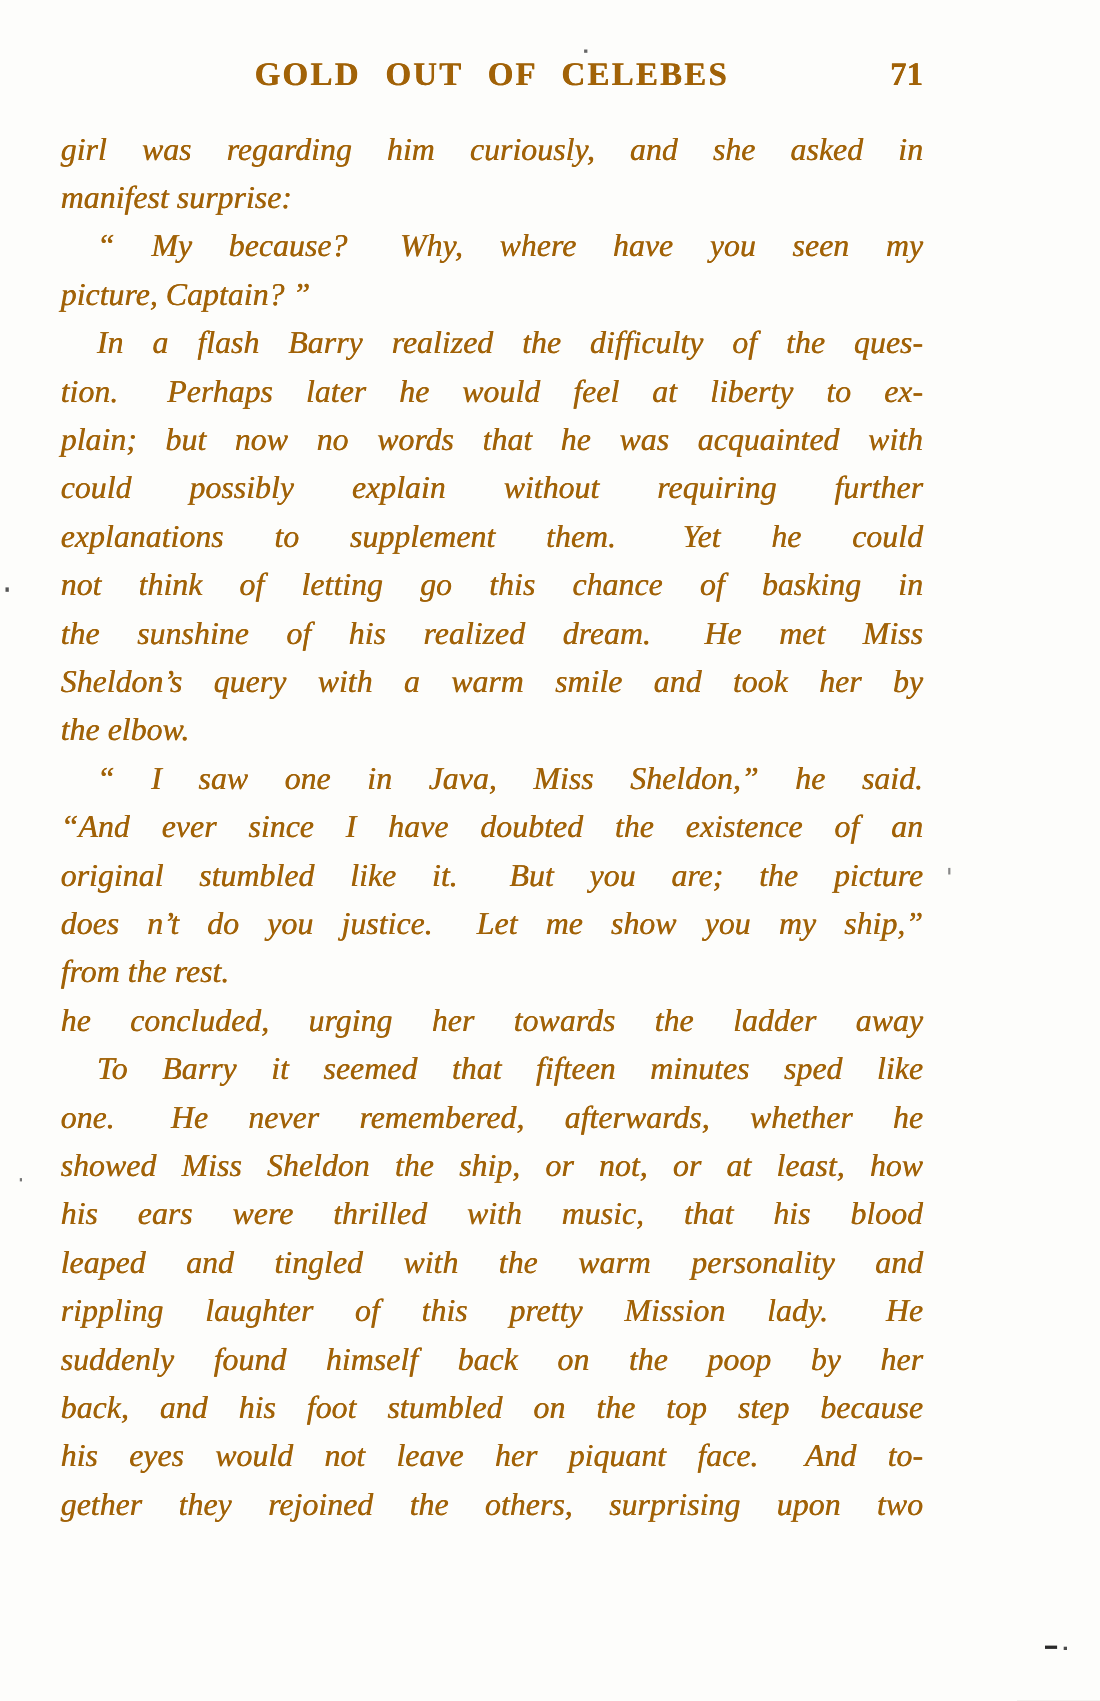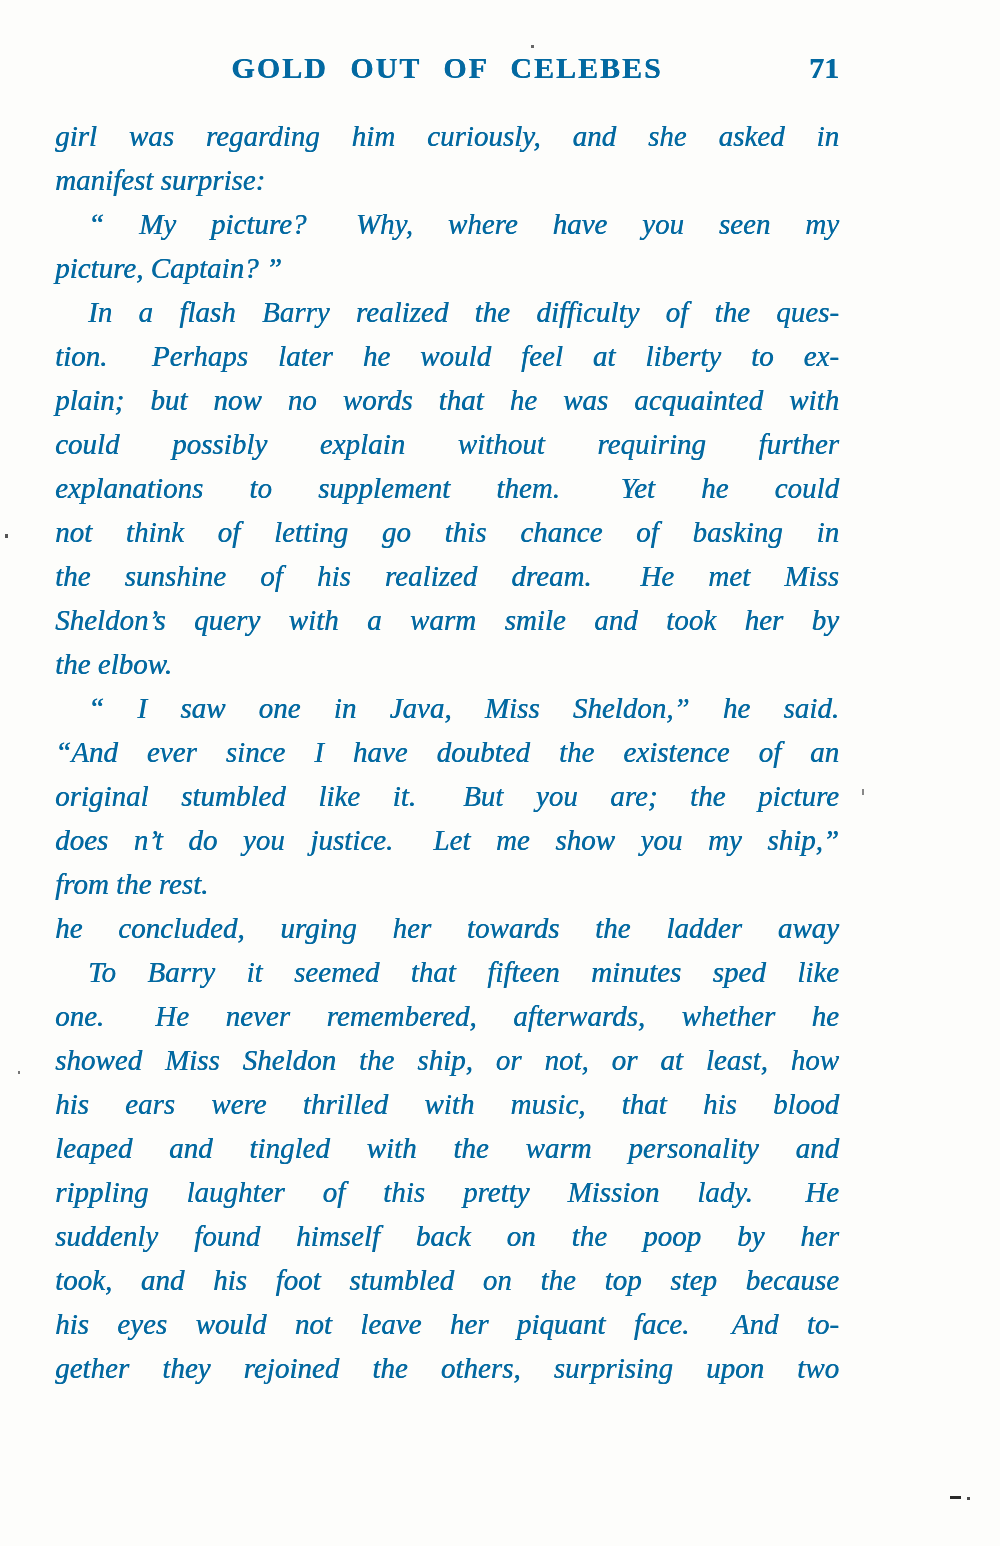--- a/index.html
+++ b/index.html
@@ -6,21 +6,21 @@
     margin: 0;
     padding: 0;
     background: #e9e9e7;
   }
   .page {
     position: relative;
     width: 1000px;
     height: 1546px;
     margin: 0 auto;
     background: #fdfdfb;
-    color: #0369a1;
+    color: #a16207;
     font-family: "Liberation Serif", "DejaVu Serif", serif;
     overflow: hidden;
   }
   
   .ink {
     text-shadow: 0.4px 0 0 currentColor;
   }
   .running-head {
     position: absolute;
     top: 50px;
@@ -85,21 +85,21 @@
 
   <div class="running-head ink">
     <span class="running-title">GOLD OUT OF CELEBES</span>
     <span class="page-number">71</span>
   </div>
 
   <div class="page-body ink">
 
   <div class="line">girl was regarding him curiously, and she asked in</div>
       <div class="line last">manifest surprise:</div>
-      <div class="line indent">“ My picture?  Why, where have you seen my</div>
+      <div class="line indent">“ My because?  Why, where have you seen my</div>
       <div class="line last">picture, Captain? ”</div>
       <div class="line indent">In a flash Barry realized the difficulty of the ques-</div>
       <div class="line">tion.  Perhaps later he would feel at liberty to ex-</div>
       <div class="line">plain; but now no words that he was acquainted with</div>
       <div class="line">could possibly explain without requiring further</div>
       <div class="line">explanations to supplement them.  Yet he could</div>
       <div class="line">not think of letting go this chance of basking in</div>
       <div class="line">the sunshine of his realized dream.  He met Miss</div>
       <div class="line">Sheldon’s query with a warm smile and took her by</div>
       <div class="line last">the elbow.</div>
@@ -109,21 +109,21 @@
       <div class="line">does n’t do you justice.  Let me show you my ship,”</div>
       <div class="line last">from the rest.</div>
       <div class="line">he concluded, urging her towards the ladder away</div>
       <div class="line indent">To Barry it seemed that fifteen minutes sped like</div>
       <div class="line">one.  He never remembered, afterwards, whether he</div>
       <div class="line">showed Miss Sheldon the ship, or not, or at least, how</div>
       <div class="line">his ears were thrilled with music, that his blood</div>
       <div class="line">leaped and tingled with the warm personality and</div>
       <div class="line">rippling laughter of this pretty Mission lady.  He</div>
       <div class="line">suddenly found himself back on the poop by her</div>
-      <div class="line">took, and his foot stumbled on the top step because</div>
+      <div class="line">back, and his foot stumbled on the top step because</div>
       <div class="line">his eyes would not leave her piquant face.  And to-</div>
       <div class="line">gether they rejoined the others, surprising upon two</div>
     </div>
 
   <div class="artifact dash"></div>
   <div class="artifact dot"></div>
   <div class="artifact speck-a"></div>
   <div class="artifact speck-b"></div>
   <div class="artifact speck-c"></div>
   <div class="artifact speck-d"></div>

